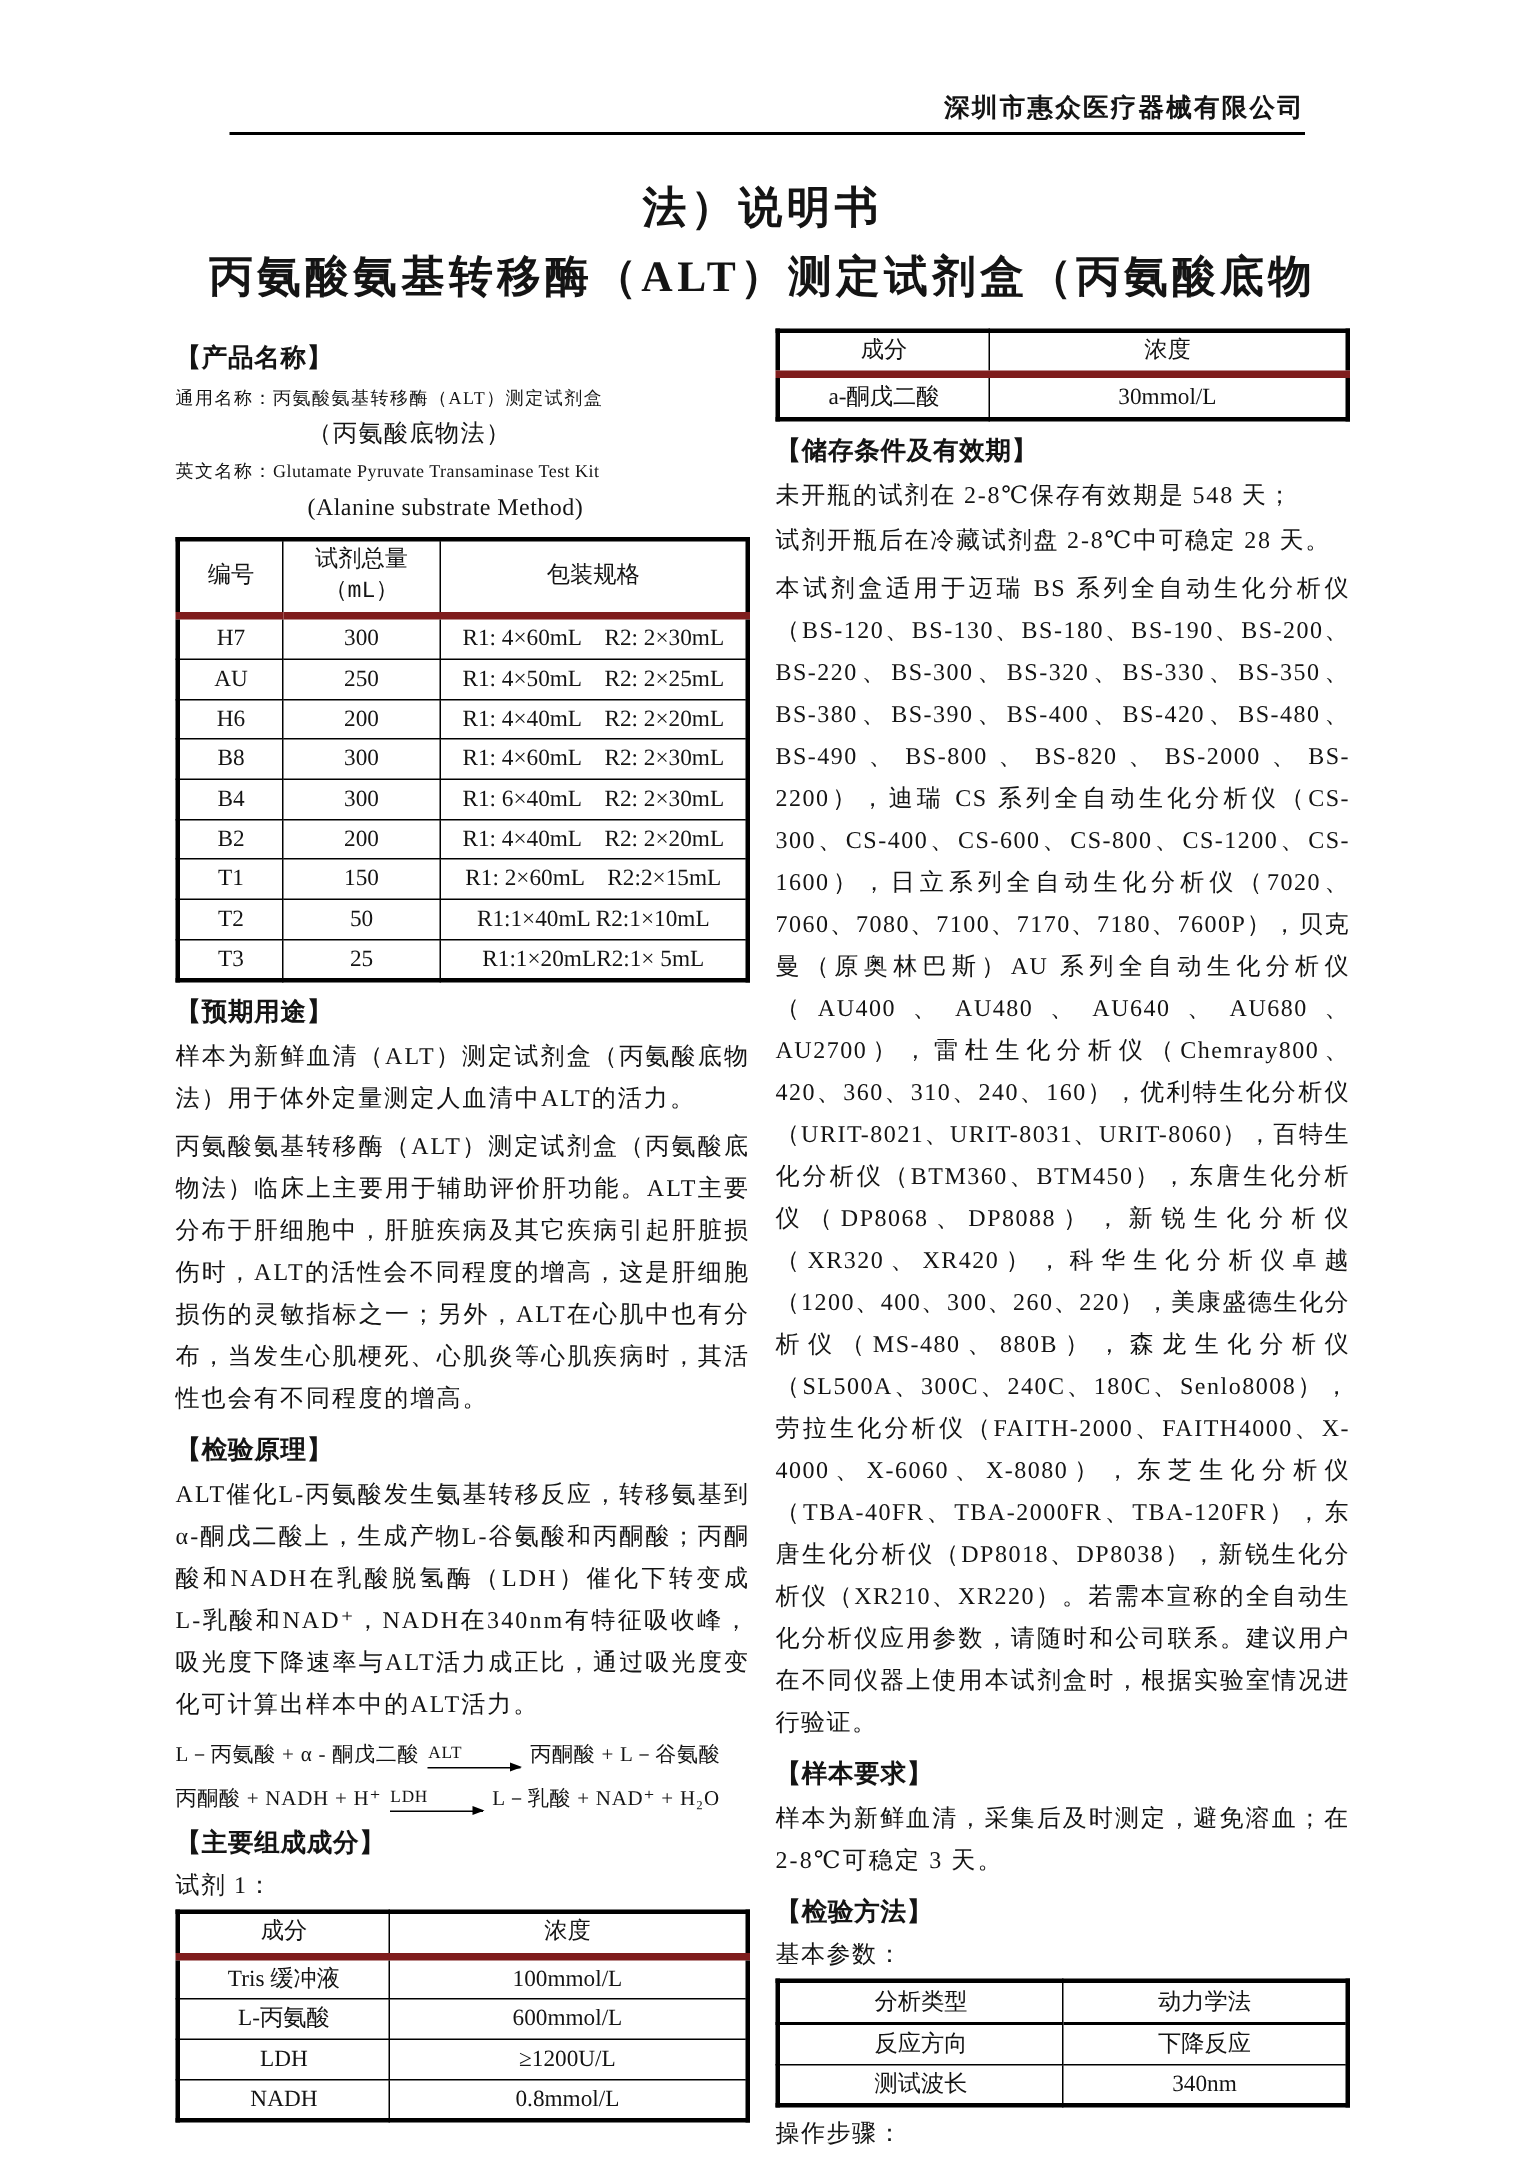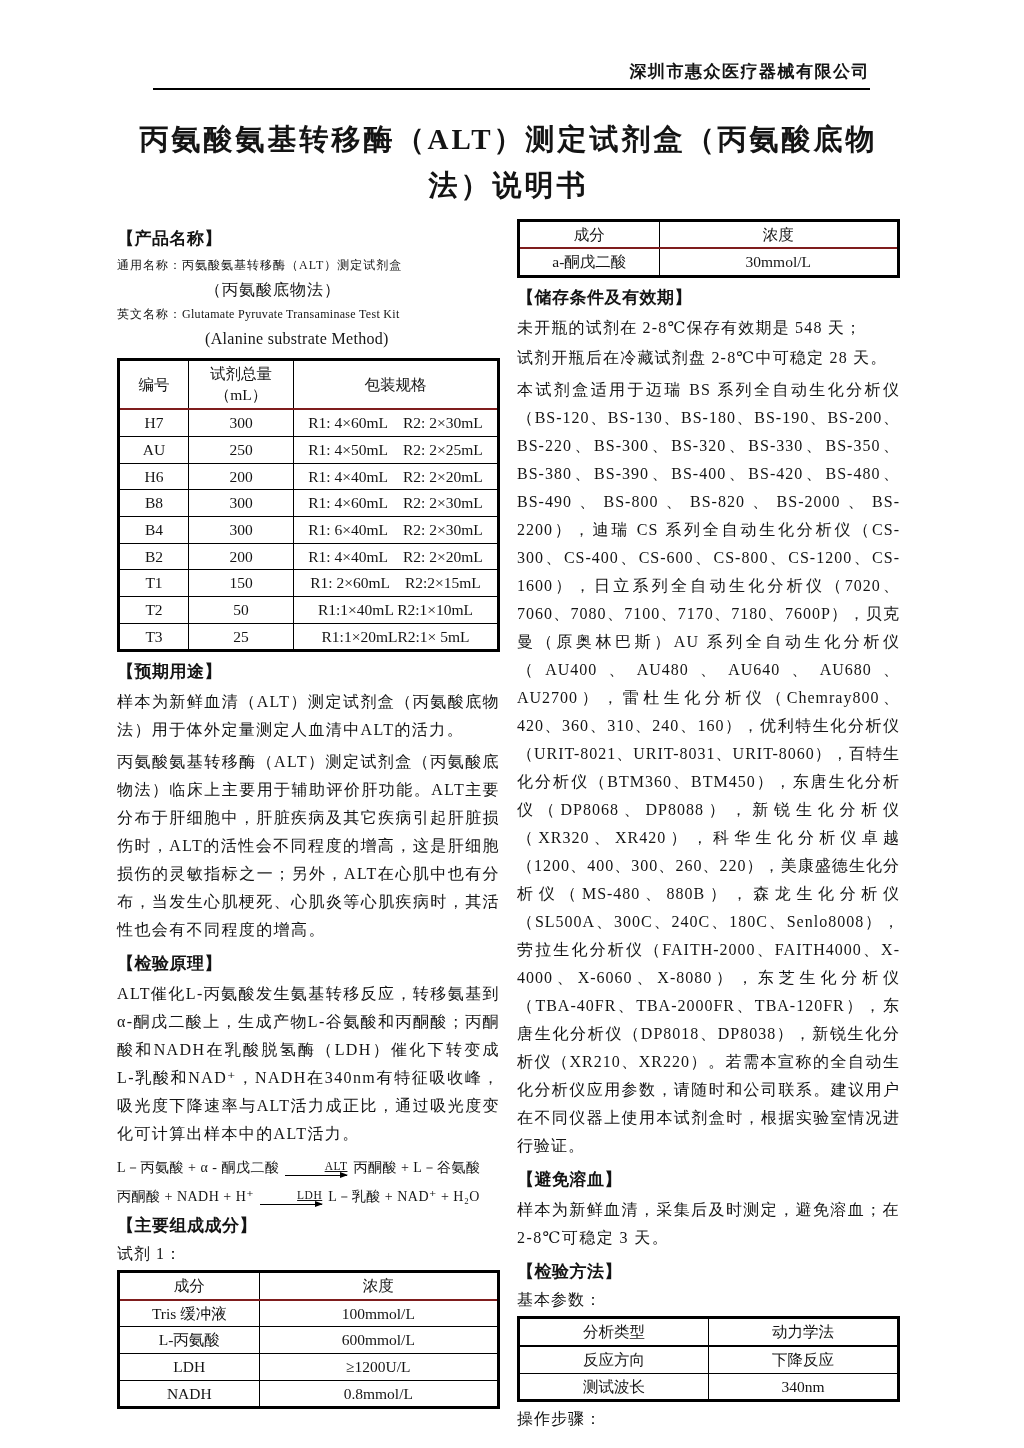--- a/index.html
+++ b/index.html
@@ -26,49 +26,49 @@
   .kv-line{font-size:12px;line-height:1.75;letter-spacing:1px;}
   .kv-cont{font-size:16px;line-height:1.75;letter-spacing:1px;padding-left:88px;}
   .en{letter-spacing:0.3px;}
   .sub-label{font-size:16px;letter-spacing:1px;margin:7px 0 3px;}
 
   
   table.tbl{border-collapse:collapse;width:100%;margin:5px 0 7px;font-size:15.5px;
             border:3px solid #000;}
   .tbl th,.tbl td{border:1px solid #000;text-align:center;vertical-align:middle;
                   padding:2px 4px;line-height:1.4;font-weight:normal;}
-  .tbl thead th{border-bottom:2px solid #7f1d1d;}
+  .tbl thead th{border-bottom:5px solid #7f1d1d;font-family:Liberation Mono, monospace;}
   .tbl tr.hdr-row td{border-bottom:2.5px solid #000;}
   .blk{display:block;}
   .w-num{width:60px;} .w-total{width:96px;}
   .half{width:50%;} .c1{width:37%;} .c2{width:63%;}
 
   
   .rxn{display:flex;align-items:center;font-size:14px;margin:12px 0 4px;letter-spacing:0.5px;white-space:nowrap;}
   .rxn-part{line-height:1.2;}
-  .rxn-arrow{display:inline-flex;flex-direction:column;align-items:flex-end;margin:0 6px;text-decoration:underline;}
+  .rxn-arrow{display:inline-flex;flex-direction:column;align-items:flex-start;margin:0 6px;}
   .rxn-label{font-size:11.5px;line-height:1;margin-bottom:2px;letter-spacing:0.5px;}
   .rxn-line{position:relative;display:block;width:62px;height:1.5px;background:#000;}
   .rxn-line::after{content:"";position:absolute;right:-1px;top:-3px;width:0;height:0;
                    border-left:8px solid #000;border-top:3.5px solid transparent;border-bottom:3.5px solid transparent;}
   section{margin-bottom:4px;}
 </style>
 </head>
 <body>
 
 <div class="page">
 
   <header>
     <div class="company">深圳市惠众医疗器械有限公司</div>
     <div class="header-rule"></div>
   </header>
 
   <h1>
+    <span>法）说明书</span>
     <span>丙氨酸氨基转移酶（ALT）测定试剂盒（丙氨酸底物</span>
-    <span>法）说明书</span>
   </h1>
 
   <div class="cols">
 
     <div class="col">
 
       <section>
         <h2>【产品名称】</h2>
         <div class="kv-line"><span>通用名称：</span><span>丙氨酸氨基转移酶（ALT）测定试剂盒</span></div>
         <div class="kv-cont">（丙氨酸底物法）</div>
@@ -219,21 +219,21 @@
         <h2>【储存条件及有效期】</h2>
         <div class="body-line">未开瓶的试剂在 2-8℃保存有效期是 548 天；</div>
         <div class="body-line">试剂开瓶后在冷藏试剂盘 2-8℃中可稳定 28 天。</div>
       </section>
 
       <section>
         <p class="body-text tight">本试剂盒适用于迈瑞 BS 系列全自动生化分析仪（BS-120、BS-130、BS-180、BS-190、BS-200、BS-220、BS-300、BS-320、BS-330、BS-350、BS-380、BS-390、BS-400、BS-420、BS-480、BS-490、BS-800、BS-820、BS-2000、BS-2200），迪瑞 CS 系列全自动生化分析仪（CS-300、CS-400、CS-600、CS-800、CS-1200、CS-1600），日立系列全自动生化分析仪（7020、7060、7080、7100、7170、7180、7600P），贝克曼（原奥林巴斯）AU 系列全自动生化分析仪（AU400、AU480、AU640、AU680、AU2700），雷杜生化分析仪（Chemray800、420、360、310、240、160），优利特生化分析仪（URIT-8021、URIT-8031、URIT-8060），百特生化分析仪（BTM360、BTM450），东唐生化分析仪（DP8068、DP8088），新锐生化分析仪（XR320、XR420），科华生化分析仪卓越（1200、400、300、260、220），美康盛德生化分析仪（MS-480、880B），森龙生化分析仪（SL500A、300C、240C、180C、Senlo8008），劳拉生化分析仪（FAITH-2000、FAITH4000、X-4000、X-6060、X-8080），东芝生化分析仪（TBA-40FR、TBA-2000FR、TBA-120FR），东唐生化分析仪（DP8018、DP8038），新锐生化分析仪（XR210、XR220）。若需本宣称的全自动生化分析仪应用参数，请随时和公司联系。建议用户在不同仪器上使用本试剂盒时，根据实验室情况进行验证。</p>
       </section>
 
       <section>
-        <h2>【避免溶血】</h2>
+        <h2>【样本要求】</h2>
         <p class="body-text">样本为新鲜血清，采集后及时测定，避免溶血；在 2-8℃可稳定 3 天。</p>
       </section>
 
       <section>
         <h2>【检验方法】</h2>
         <div class="sub-label">基本参数：</div>
         <table class="tbl">
           <tbody>
             <tr class="hdr-row">
                 <td class="half">分析类型</td>

